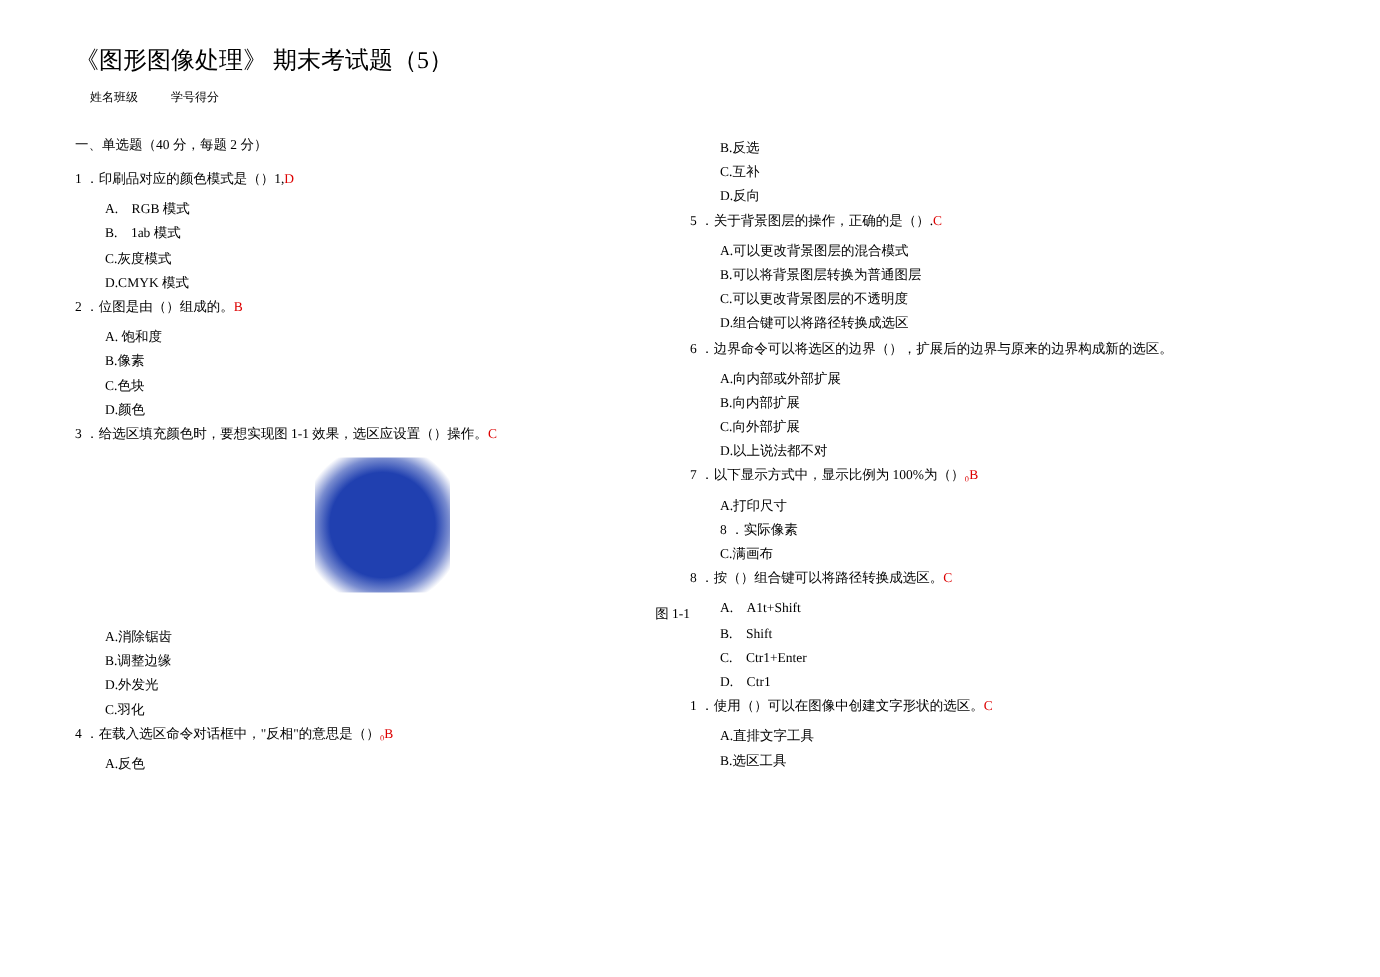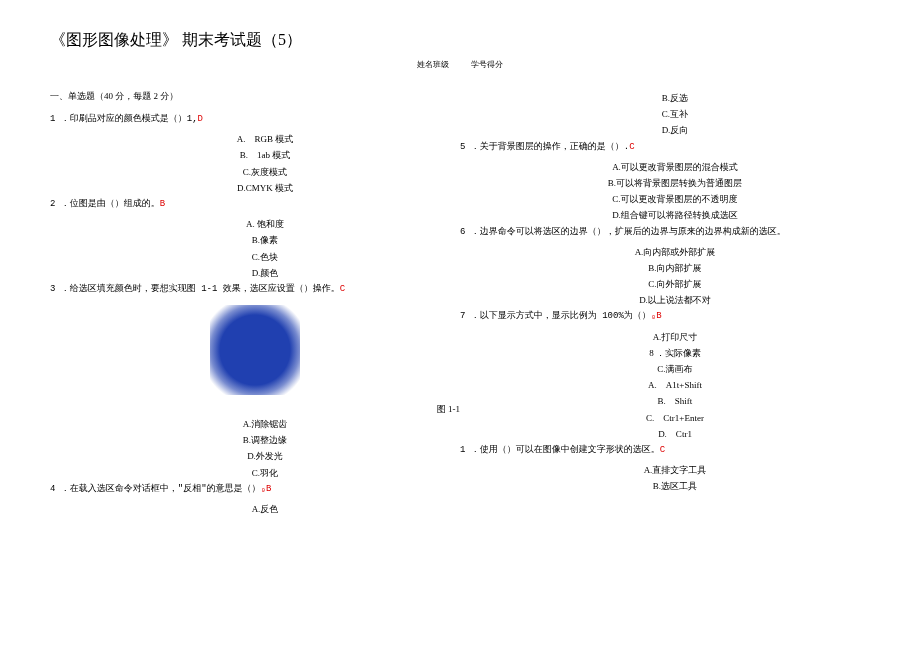--- a/index.html
+++ b/index.html
@@ -16,21 +16,21 @@
       height: 651px;
       padding: 20px 50px;
       position: relative;
     }
     .title {
       font-size: 16px;
       margin-bottom: 8px;
       margin-top: 10px;
     }
     .subtitle {
-      text-align: center;
+      text-align: left;
       font-size: 8px;
       margin-bottom: 20px;
     }
     .subtitle span {
       display: inline-block;
       margin: 0 10px;
     }
     .columns {
       display: flex;
     }
@@ -38,27 +38,25 @@
       flex: 1;
     }
     .section-title {
       font-size: 9px;
       margin-bottom: 8px;
     }
     .question {
       margin-bottom: 4px;
       font-size: 9px;
       line-height: 1.8;
-      font-family: Liberation Mono, monospace;
     }
     .option {
       padding-left: 20px;
       font-size: 9px;
       line-height: 1.8;
-      text-align: center;
     }
     .answer {
       color: #d00;
     }
     .figure {
       text-align: center;
       margin: 8px 0;
     }
     .blue-blob {
       width: 90px;
@@ -141,20 +139,23 @@
     <div class="option">C.向外部扩展</div>
     <div class="option">D.以上说法都不对</div>
 
     <div class="question">
       <span>7 ．以下显示方式中，显示比例为 100%为（）</span><span class="answer">₀B</span>
     </div>
     <div class="option">A.打印尺寸</div>
     <div class="option">8 ．实际像素</div>
     <div class="option">C.满画布</div>
 
+    <div class="question">
+      <span>8 ．按（）组合键可以将路径转换成选区。</span><span class="answer">C</span>
+    </div>
     <div class="option">A.　A1t+Shift</div>
     <div class="option">B.　Shift</div>
     <div class="option">C.　Ctr1+Enter</div>
     <div class="option">D.　Ctr1</div>
 
     <div class="question">
       <span>1 ．使用（）可以在图像中创建文字形状的选区。</span><span class="answer">C</span>
     </div>
     <div class="option">A.直排文字工具</div>
     <div class="option">B.选区工具</div>

